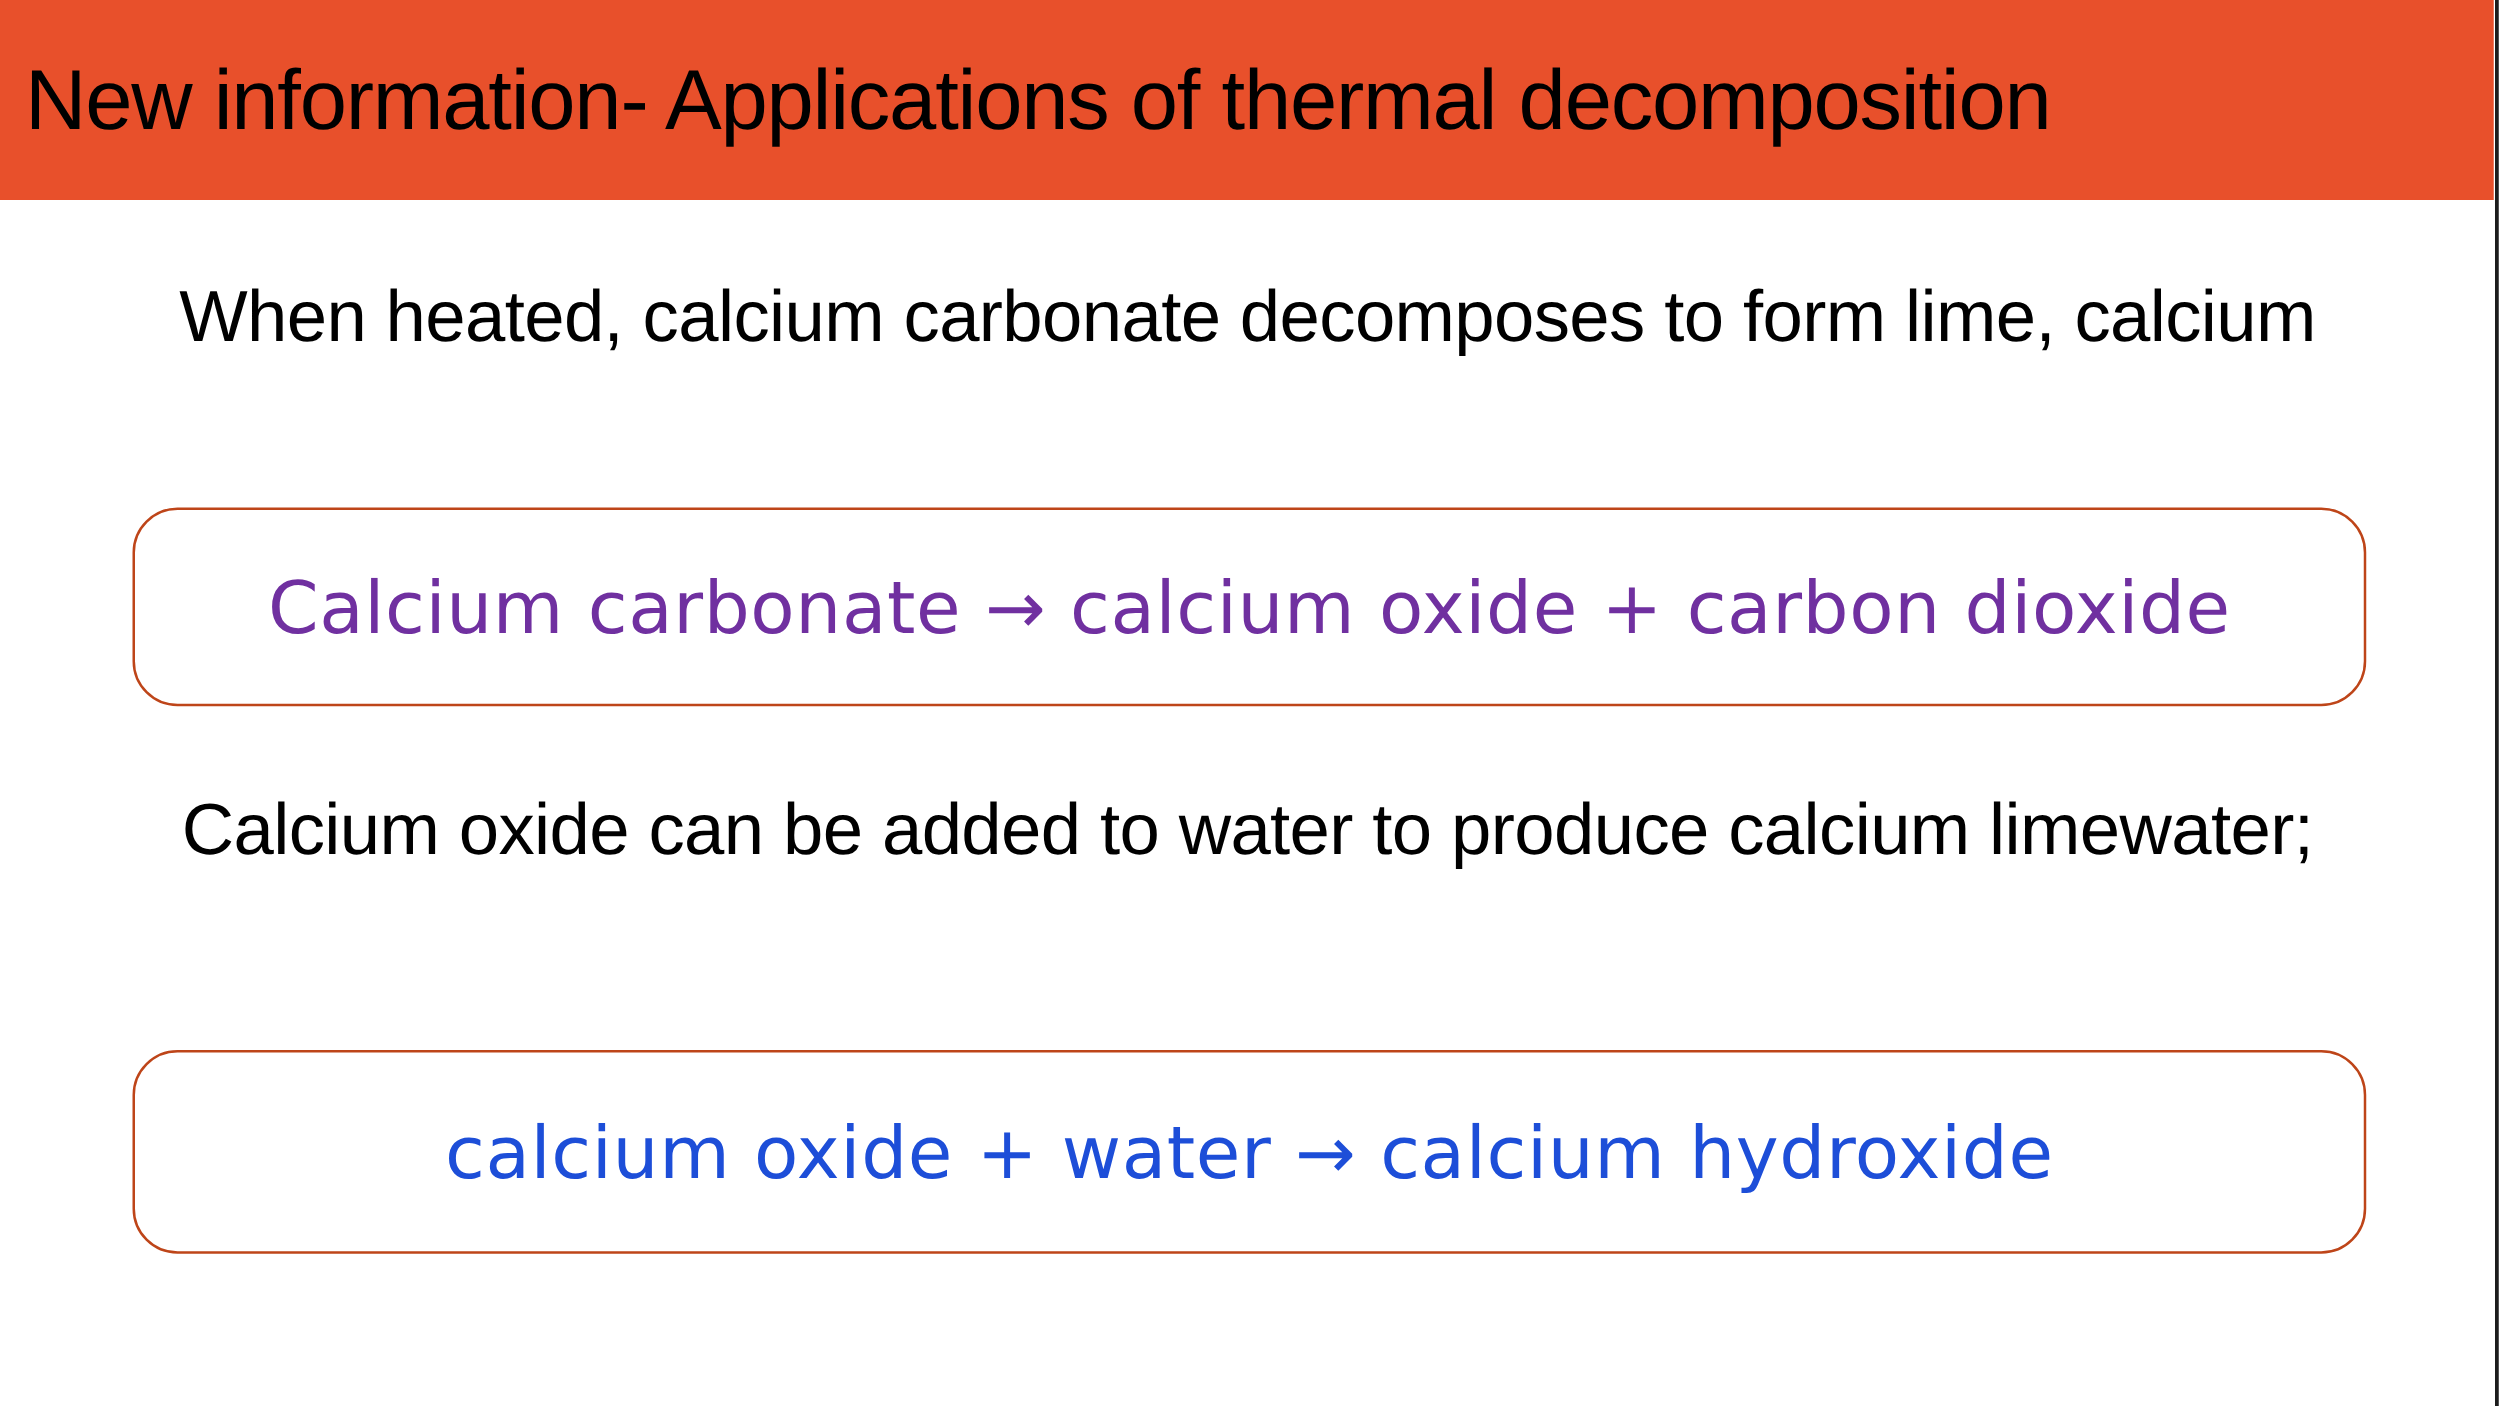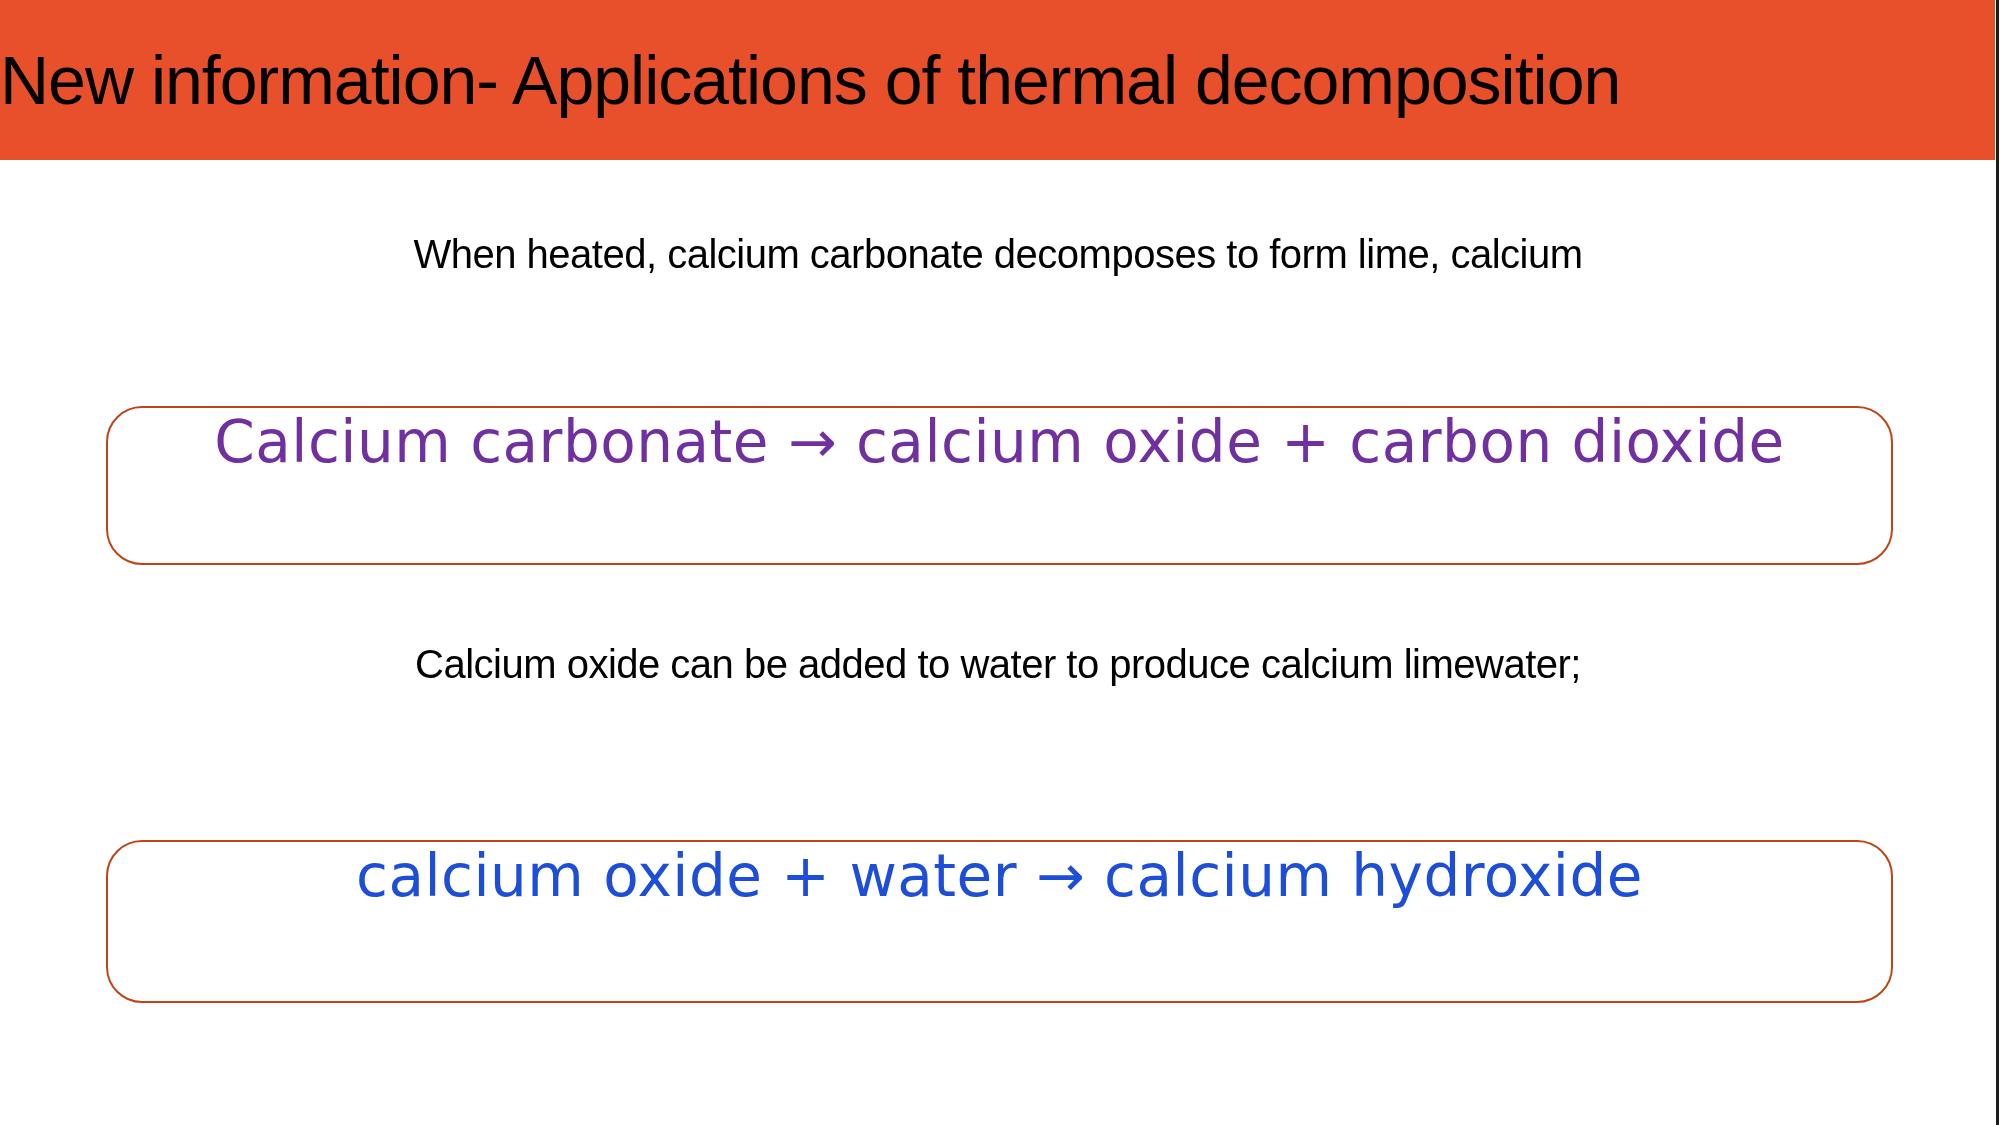--- a/index.html
+++ b/index.html
@@ -23,52 +23,53 @@
   }
 
   .title-bar {
     position: absolute;
     top: 0;
     left: 0;
     width: 1995px;
     height: 160px;
     display: flex;
     align-items: center;
+    padding-left: 20px;
   }
 
   .title-bar .title-text {
     font-size: 68px;
     font-weight: 400;
     letter-spacing: -1px;
     white-space: nowrap;
   }
 
   .body-paragraph {
     position: absolute;
     left: 0;
     width: 1996px;
     text-align: center;
-    font-size: 40px;
+    font-size: 58px;
     line-height: 80px;
     font-weight: 400;
     letter-spacing: -0.5px;
   }
 
   .paragraph-intro { top: 214px; }
   .paragraph-question { top: 624px; }
 
   .equation-box {
     position: absolute;
     left: 106px;
     width: 1787px;
     border: 2.5px solid;
     border-radius: 36px;
     background: #ffffff;
     display: flex;
-    align-items: flex-start;
+    align-items: center;
     justify-content: center;
   }
 
   .equation-box-1 { top: 406px; height: 159px; }
   .equation-box-2 { top: 840px; height: 163px; }
 
   .equation-text {
     font-family: "DejaVu Sans", sans-serif;
     font-size: 58px;
     font-weight: 400;

